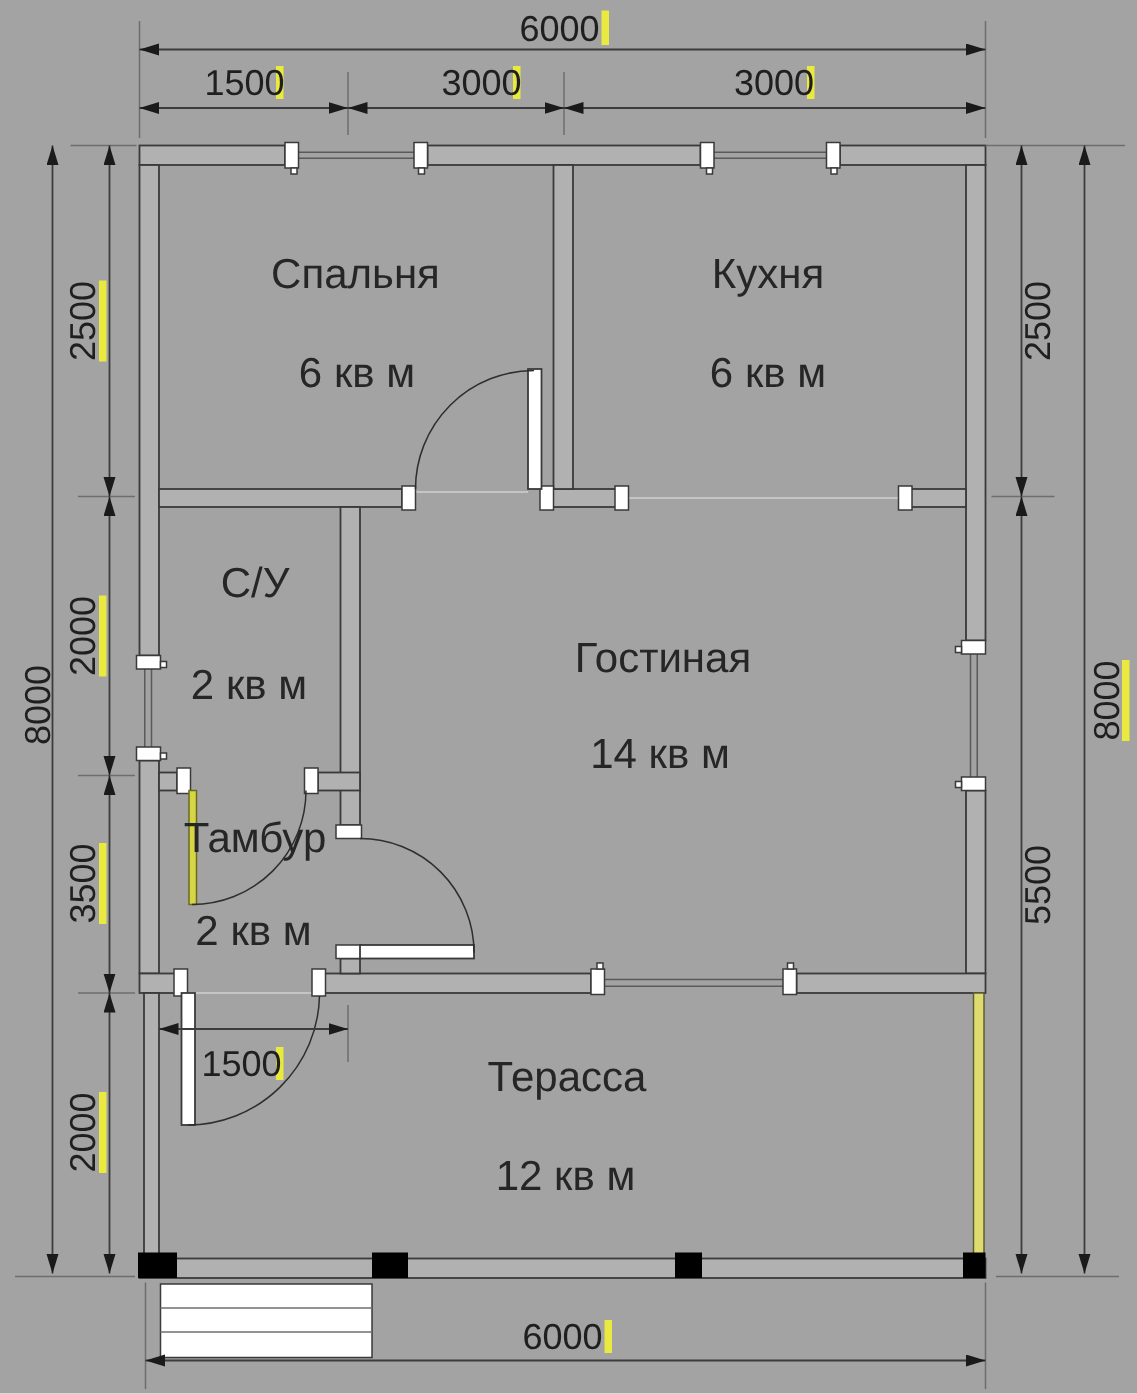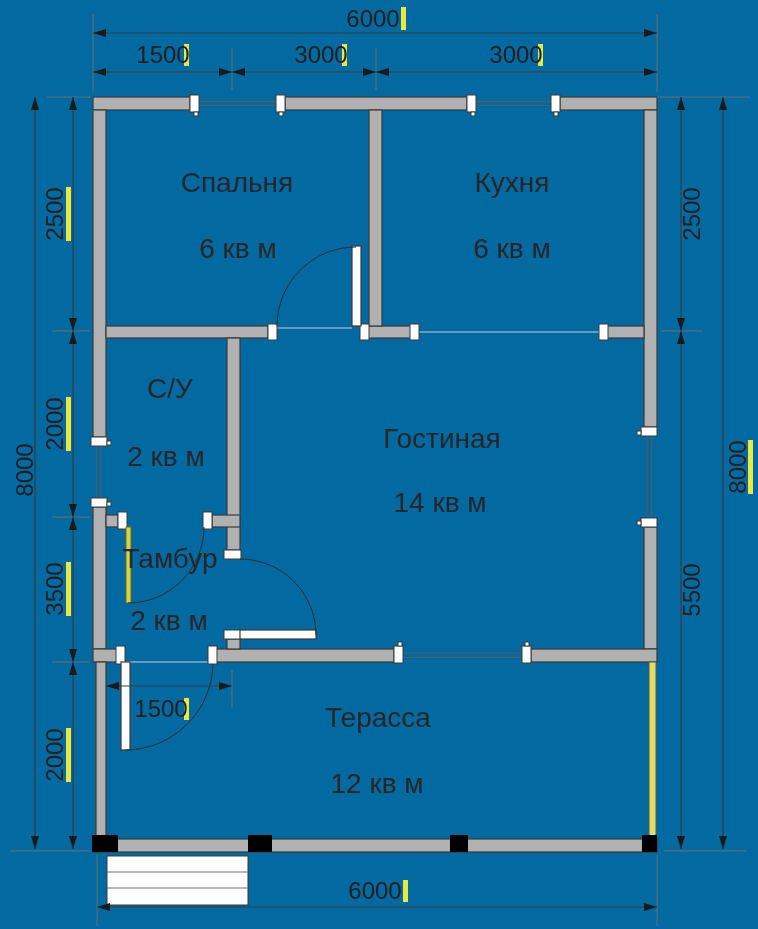--- a/index.html
+++ b/index.html
@@ -1,16 +1,16 @@
 <!DOCTYPE html>
 <html><head>
 <meta charset="utf-8">
 <style>
   html,body{margin:0;padding:0;background:#ffffff;}
-  #canvas{position:relative;width:758px;height:929px;background:#0369a1;overflow:hidden;
+  #canvas{position:relative;width:758px;height:929px;background:#a3a3a3;overflow:hidden;
           font-family:"Liberation Sans","DejaVu Sans",sans-serif;}
   svg{display:block;}
   .wall{fill:#b1b1b1;stroke:#3a3a3a;stroke-width:1.2;}
   .twall{fill:#dedc6e;stroke:#5c5c3a;stroke-width:1;}
   .cap{fill:#ffffff;stroke:#3a3a3a;stroke-width:1;}
   .nub{fill:#ffffff;stroke:#3a3a3a;stroke-width:1;}
   .leaf{fill:#ffffff;stroke:#3a3a3a;stroke-width:1.2;}
   .leaf-y{fill:#d6d645;stroke:#6b6b1e;stroke-width:1;}
   .arc{fill:none;stroke:#2e2e2e;stroke-width:1;}
   .glz{stroke:#5a5a5a;stroke-width:1;}

